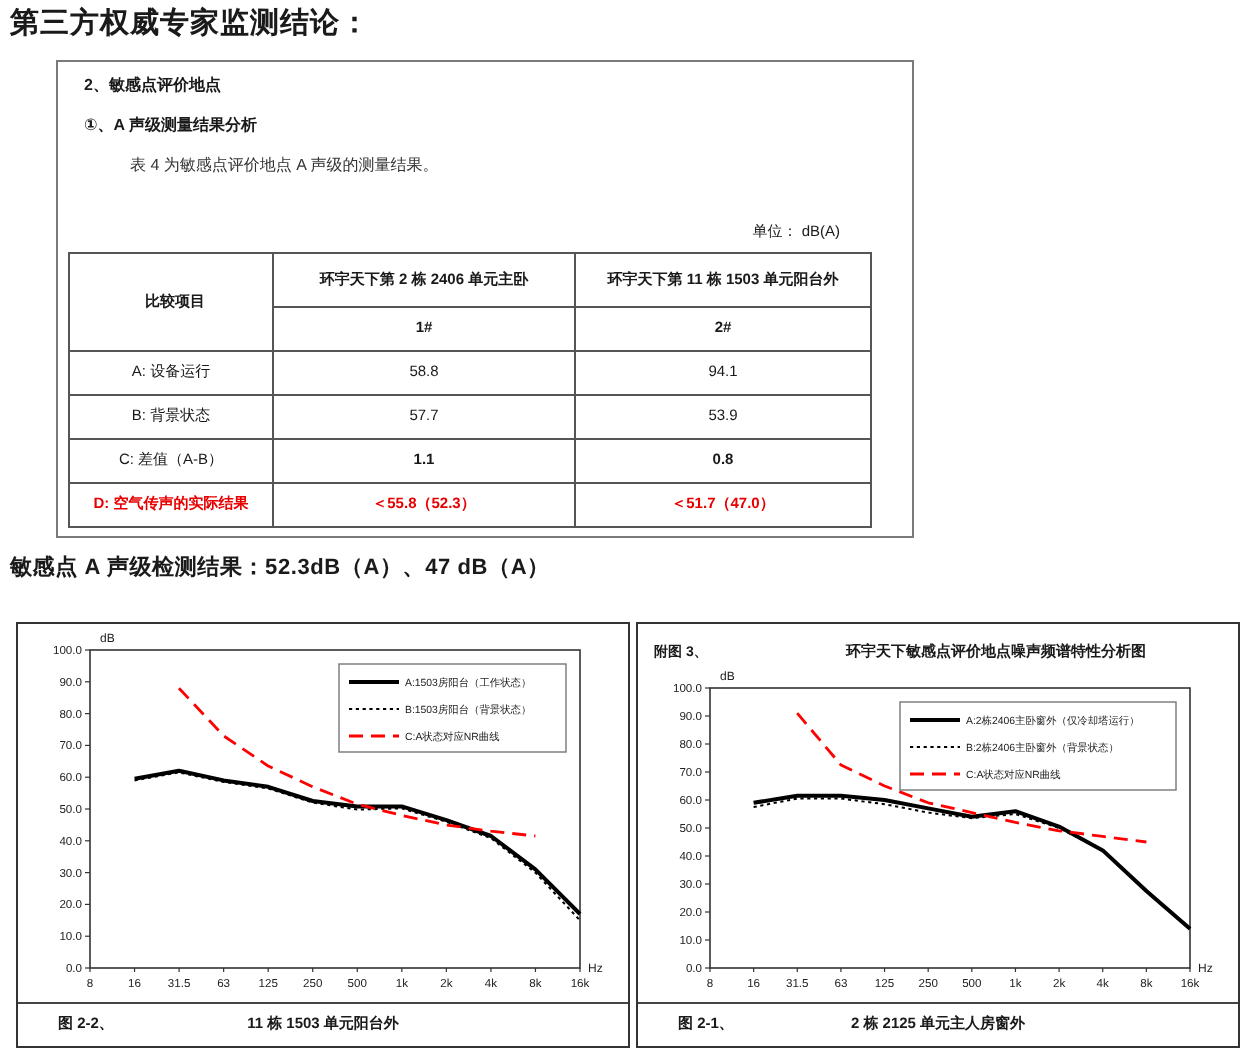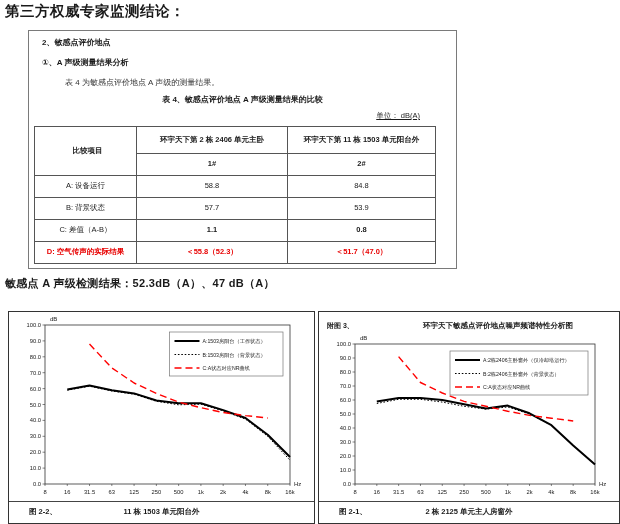--- a/index.html
+++ b/index.html
@@ -9,21 +9,21 @@
     overflow:hidden;
   }
   .main-title{position:absolute;left:5px;top:2px;font-size:14.5px;font-weight:bold;letter-spacing:0.5px;}
 
   
   .report-box{position:absolute;left:28px;top:30px;width:427px;height:237px;border:1px solid #7a7a7a;font-size:8px;}
   .rb-h1{position:absolute;left:13px;top:6px;font-weight:bold;}
   .rb-h2{position:absolute;left:13px;top:26px;font-weight:bold;}
   .rb-intro{position:absolute;left:36px;top:46px;color:#333;}
   .rb-table-title{position:absolute;left:0;top:63px;width:100%;text-align:center;font-weight:bold;}
-  .rb-unit{position:absolute;right:36px;top:80px;font-size:7.5px;text-decoration:underline;}
+  .rb-unit{position:absolute;right:36px;top:80px;font-size:7.5px;}
 
   table.cmp{position:absolute;left:5px;top:95px;border-collapse:collapse;table-layout:fixed;}
   table.cmp td{border:1px solid #555;text-align:center;font-size:7.5px;padding:0;vertical-align:middle;line-height:1.1;}
   td.c0{width:97px;text-align:left;padding-left:6px;}
   td.c1{width:150px;}
   td.c2{width:147px;}
   tr.hr1 td{height:26px;font-weight:bold;}
   tr.hr2 td{height:21px;font-weight:bold;}
   tr.dr  td{height:21px;}
   tr.red-row td{color:#e80000;font-weight:bold;}
@@ -46,38 +46,37 @@
 </style>
 </head>
 <body>
 
 <div class="main-title">第三方权威专家监测结论：</div>
 
 <div class="report-box">
   <div class="rb-h1">2、敏感点评价地点</div>
   <div class="rb-h2">①、A 声级测量结果分析</div>
   <div class="rb-intro">表 4 为敏感点评价地点 A 声级的测量结果。</div>
-  <div class="rb-table-title">表 4、敏感点评价地点 A 声级测量结果的比较</div>
   <div class="rb-unit">单位：  dB(A)</div>
 
   <table class="cmp">
     <tbody>
         <tr class="hr1">
       <td class="c0" rowspan="2" style="text-align:center;padding-left:4px;">比较项目</td>
       <td class="c1">环宇天下第 2 栋 2406 单元主卧</td>
       <td class="c2">环宇天下第 11 栋 1503 单元阳台外</td>
     </tr>
     <tr class="hr2">
       <td class="c1">1#</td>
       <td class="c2">2#</td>
     </tr>
     <tr class="dr">
       <td class="c0">A: 设备运行</td>
       <td class="c1 val">58.8</td>
-      <td class="c2 val">84.8</td>
+      <td class="c2 val">94.1</td>
     </tr>
     <tr class="dr">
       <td class="c0">B: 背景状态</td>
       <td class="c1 val">57.7</td>
       <td class="c2 val">53.9</td>
     </tr>
     <tr class="dr bold-vals">
       <td class="c0">C: 差值（A-B）</td>
       <td class="c1 val">1.1</td>
       <td class="c2 val">0.8</td>

